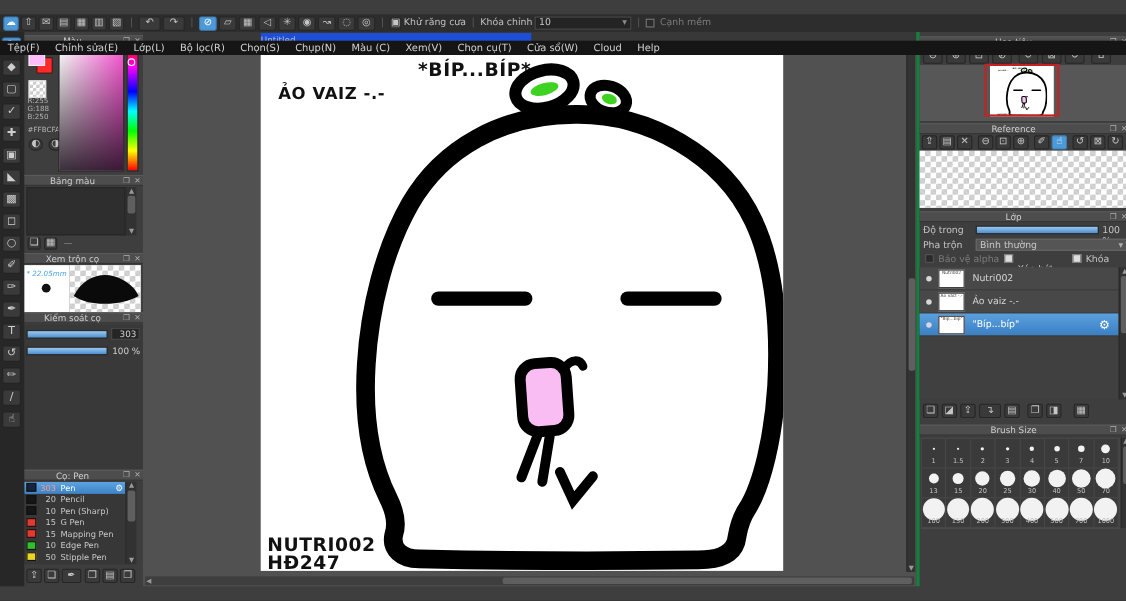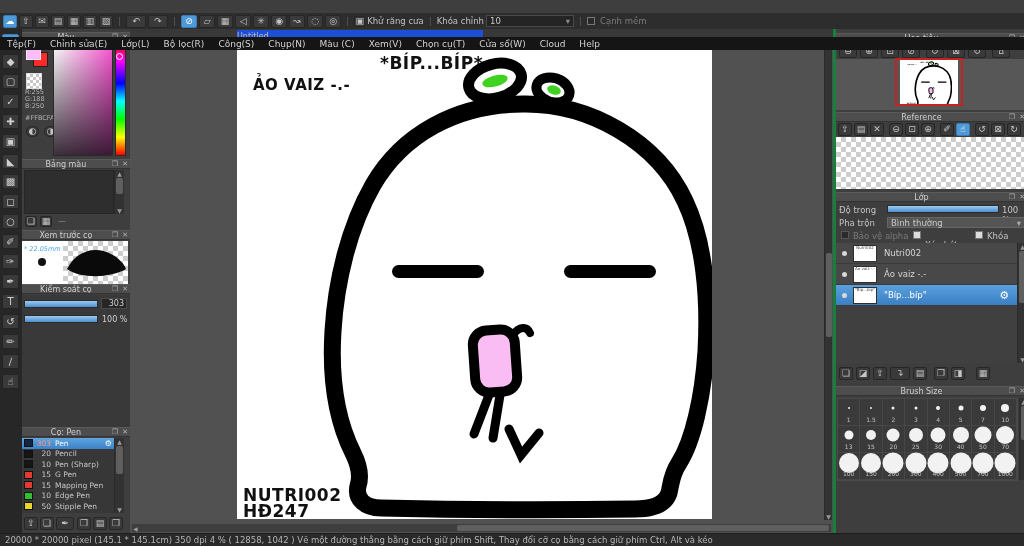--- a/index.html
+++ b/index.html
@@ -116,21 +116,21 @@
       <text x="6" y="458" class="ctx" font-size="17">NUTRI002</text>
       <text x="6" y="474" class="ctx" font-size="17">HĐ247</text>
     </symbol>
   </svg>
 
   <div class="menubar abs">
     <span>Tệp(F)</span>
     <span>Chỉnh sửa(E)</span>
     <span>Lớp(L)</span>
     <span>Bộ lọc(R)</span>
-    <span>Công(S)</span>
+    <span>Chọn(S)</span>
     <span>Chụp(N)</span>
     <span>Màu (C)</span>
     <span>Xem(V)</span>
     <span>Chọn cụ(T)</span>
     <span>Cửa sổ(W)</span>
     <span>Cloud</span>
     <span>Help</span>
   </div>
 
   <div class="toolbar abs">
@@ -256,21 +256,21 @@
     <div class="abs scroll" style="left:92px;top:141px;width:10px;height:44px">
       <span class="tric">▲</span>
       <div class="thumbv" style="margin:1px;height:16px"></div>
       <span class="tric abs" style="left:0;right:0;bottom:0">▼</span>
     </div>
     <span class="ibtn abs" style="left:3px;top:187px;width:12px;height:11px">❏</span>
     <span class="ibtn abs" style="left:18px;top:187px;width:12px;height:11px">▦</span>
     <span class="abs" style="left:36px;top:188px;font-size:8px;color:#8a8a8a">—</span>
 
     <div class="phead" style="left:0;top:201px;width:108px">
-      <span class="ttl">Xem trước cọ</span>
+      <span class="ttl">Xem trộn cọ</span>
       <span class="hic">❐</span>
       <span class="hic">✕</span>
     </div>
     <div class="abs" style="left:0;top:212px;width:41px;height:43px;background:#fff"></div>
     <div class="abs" style="left:16px;top:229px;width:8px;height:8px;border-radius:50%;background:#111"></div>
     <div class="abs" style="left:2px;top:216px;font-size:6.5px;color:#4aa3e8;font-style:italic">* 22.05mm</div>
     <div class="abs checker" style="left:41px;top:212px;width:65px;height:43px">
       <svg width="65" height="43" viewBox="0 0 65 43">
           <path d="M4 28 C14 8 34 5 48 13 C56 17 61 23 63 28 C48 37 18 38 4 28 Z" fill="#0a0a0a"></path>
         </svg>
@@ -562,17 +562,14 @@
           <span class="bs-dot" style="width:21px;height:21px;top:10px"></span>
           <span class="bs-label">1000</span>
         </div>
     </div>
     <div class="abs scroll" style="left:183px;top:369px;width:8px;height:82px">
       <span class="tric">▲</span>
       <div class="thumbv" style="margin:1px;height:34px"></div>
     </div>
   </div>
 
-  <div class="statusbar abs">
-    <span>20000 * 20000 pixel   (145.1 * 145.1cm)   350 dpi   4 %   ( 12858, 1042 )   Vẽ một đường thẳng bằng cách giữ phím Shift, Thay đổi cỡ cọ bằng cách giữ phím Ctrl, Alt và kéo</span>
-  </div>
 
 </div>
 
 </body></html>

